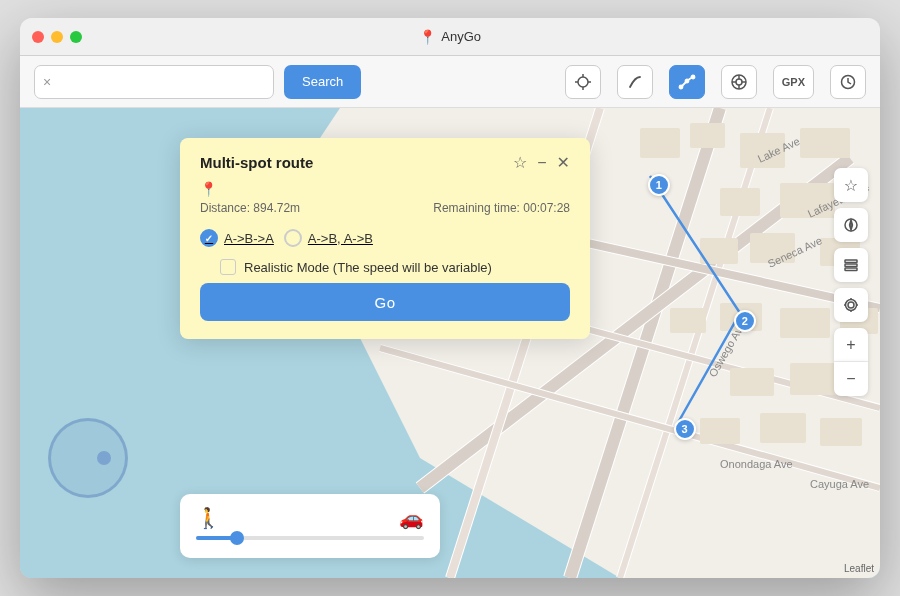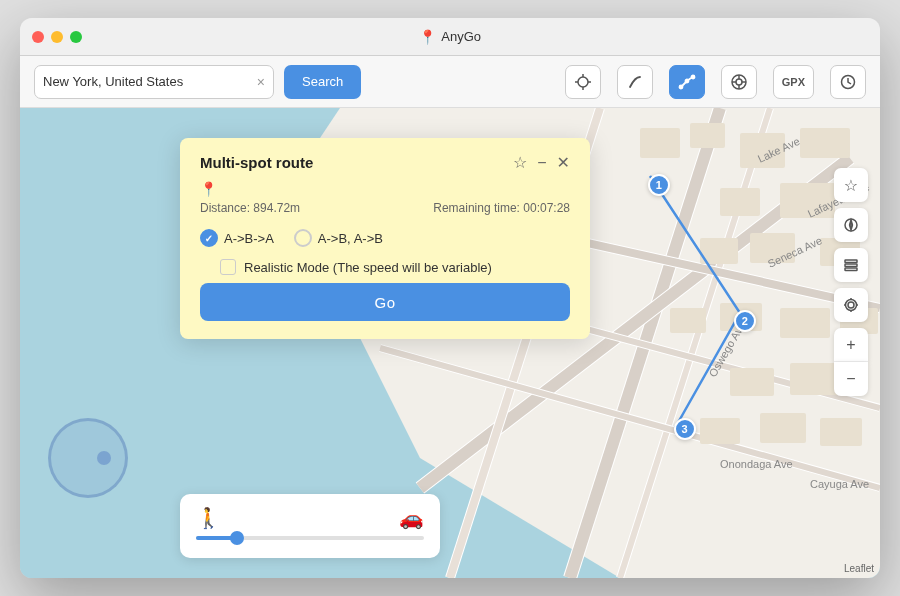--- a/index.html
+++ b/index.html
@@ -196,22 +196,23 @@
     .dialog-info {
       display: flex;
       justify-content: space-between;
       font-size: 12px;
       color: #666;
       margin-bottom: 14px;
     }
     .route-options {
       display: flex;
       align-items: center;
-      gap: 20px;
+      gap: 10px;
       margin-bottom: 12px;
+      text-decoration: underline;
     }
     .radio-option {
       display: flex;
       align-items: center;
       gap: 6px;
       font-size: 13px;
       color: #333;
       cursor: pointer;
     }
     .radio-circle {
@@ -431,21 +432,20 @@
       <div class="traffic-light tl-green"></div>
     </div>
     <div class="titlebar-title">
       <span class="title-pin">📍</span>
       <span>AnyGo</span>
     </div>
   </div>
 
   <div class="toolbar">
     <div class="search-container">
-      <input class="search-input" type="text" value="New York, United States" style="">
       <button class="clear-btn">×</button>
     </div>
     <button class="search-btn">Search</button>
     <div class="toolbar-spacer"></div>
     <div class="toolbar-icons">
 
       <button class="toolbar-icon-btn" title="Crosshair">
         <svg width="18" height="18" viewBox="0 0 18 18" fill="none" stroke="currentColor" stroke-width="1.5">
           <circle cx="9" cy="9" r="5"></circle>
           <line x1="9" y1="1" x2="9" y2="4"></line>

